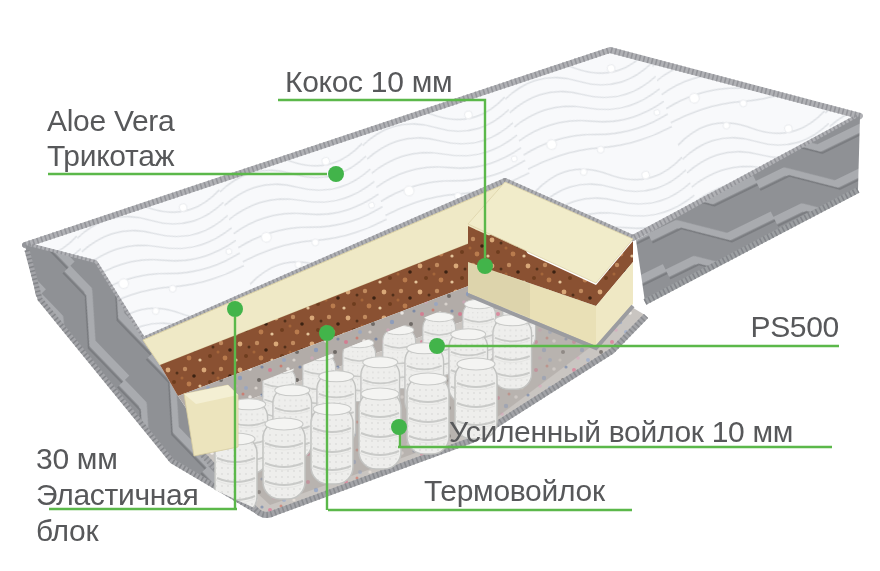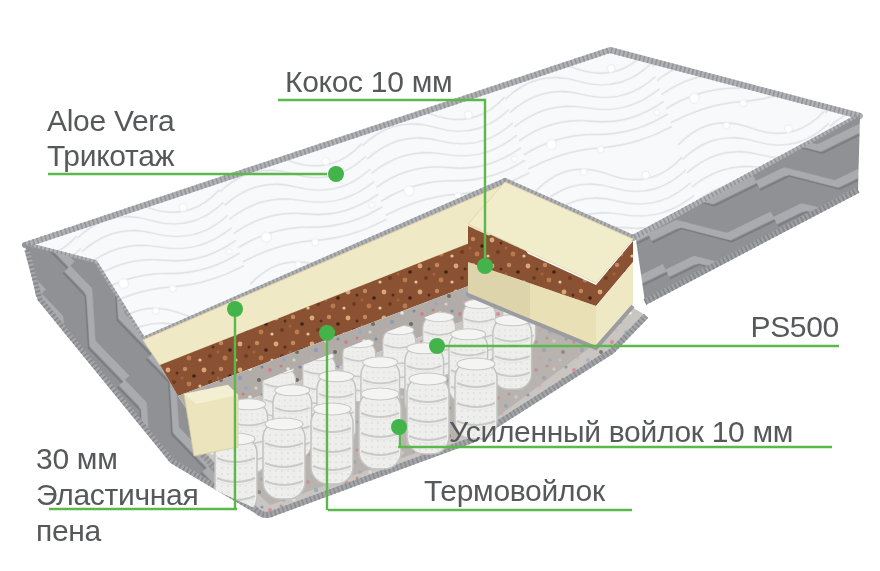--- a/index.html
+++ b/index.html
@@ -224,16 +224,16 @@
     <span class="ln">Усиленный войлок 10 мм</span>
   </div>
 
   <div class="lbl" style="left:424px;top:473px">
     <span class="ln">Термовойлок</span>
   </div>
 
   <div class="lbl" style="left:36px;top:441px;line-height:36px">
     <span class="ln">30 мм</span>
     <span class="ln">Эластичная</span>
-    <span class="ln">пена</span>
+    <span class="ln">блок</span>
   </div>
 
 </div>
 
 </body></html>

